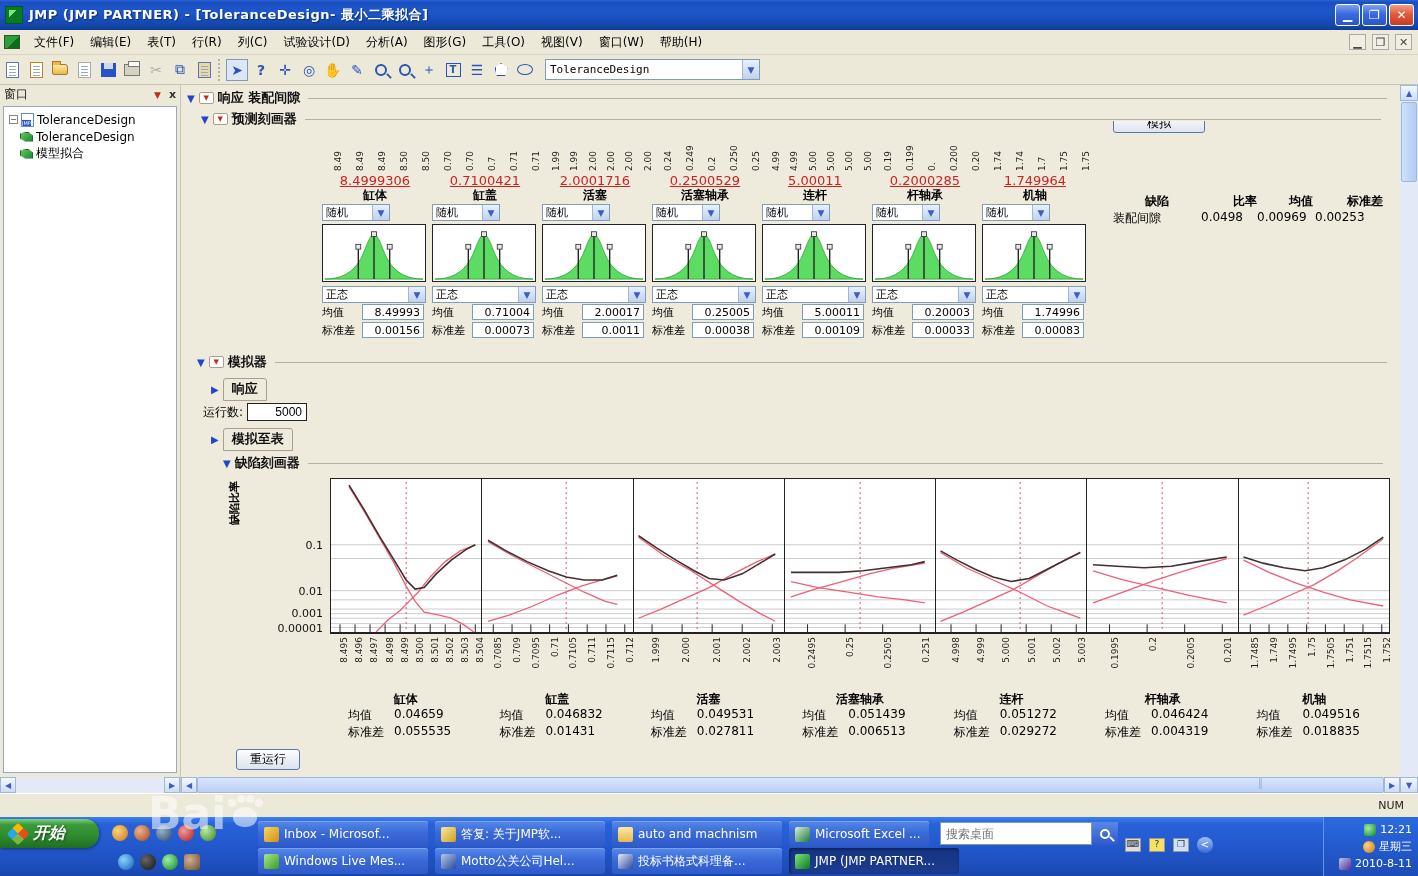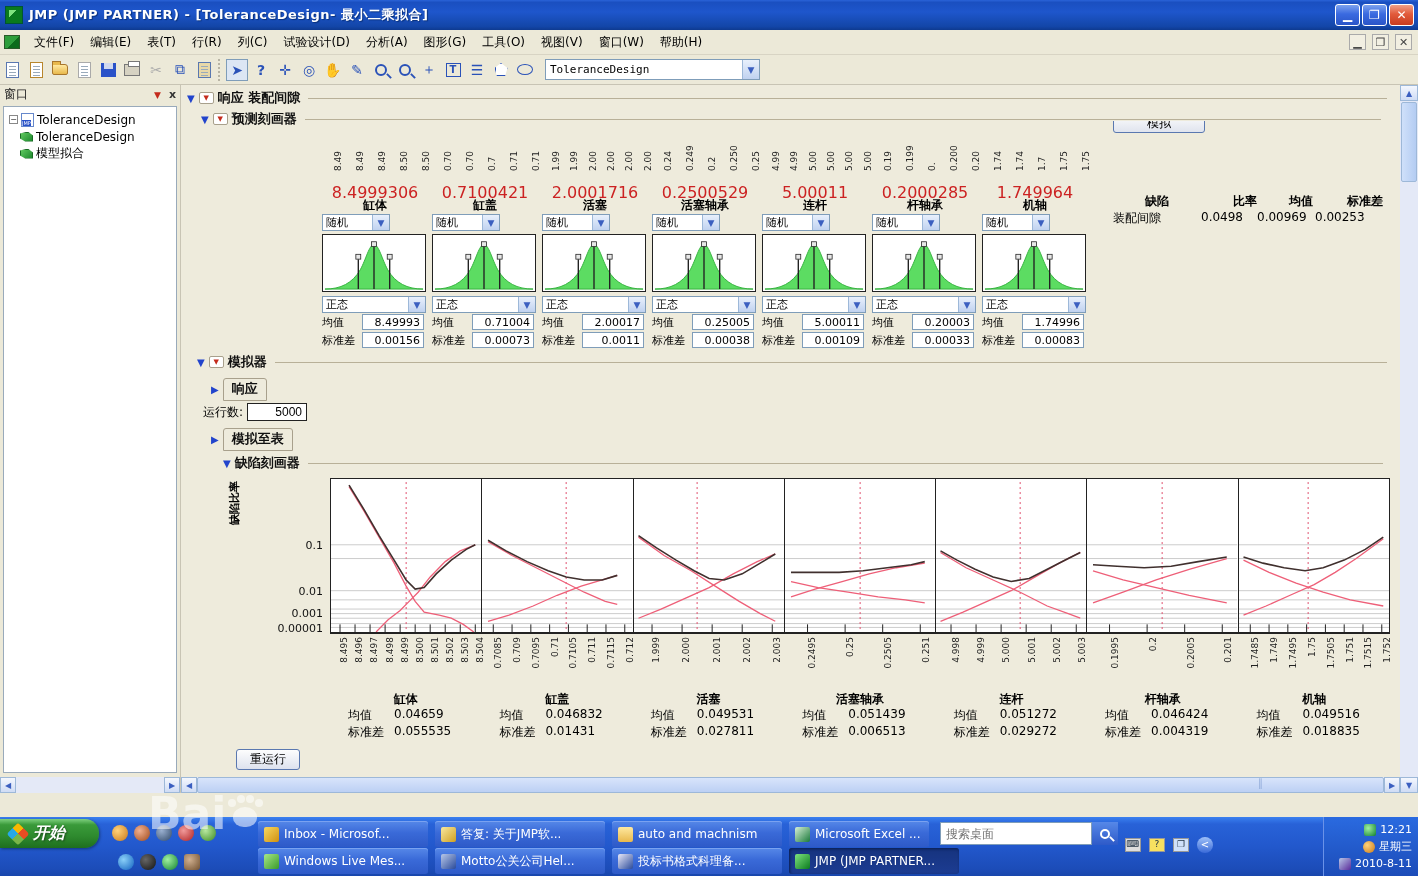--- a/index.html
+++ b/index.html
@@ -90,21 +90,21 @@
   .ohead { position:absolute; display:flex; align-items:center; font-size:13px; font-weight:bold; color:#111; }
   .ohead .hline { height:1px; background:#b8b098; margin-left:8px; }
   .obtn { border:1px solid #a8a08c; border-radius:3px 3px 0 0; background:#eeebdc; padding:1px 8px 2px 8px; font-size:13px; font-weight:bold; }
 
   
   .pcols { position:absolute; left:139px; top:42px; display:flex; }
   .pcol { width:110px; position:relative; }
   .topticks { position:relative; height:44px; }
   .topticks span { position:absolute; top:44px; font-size:9px; color:#222; white-space:nowrap;
     transform:rotate(-90deg); transform-origin:top left; }
-  .curval { height:14px; font-size:16px; color:#cc2222; text-align:center; margin-top:12px; }
+  .curval { height:14px; font-size:13px; color:#cc2222; text-align:center; margin-top:2px;text-decoration:underline; }
   .fname { height:15px; font-size:12px; font-weight:bold; text-align:center; }
   .combo { background:#fff; border:1px solid #7f9db9; height:17px; display:flex; align-items:center; font-size:11px; }
   .combo .cv { flex:1; padding-left:3px; }
   .combo.sm { width:68px; margin:2px 0 0 2px; }
   .combo.lg { width:104px; margin:4px 0 0 2px; }
   .dist { width:104px; height:58px; background:#fff; border:1px solid #222; margin:3px 0 0 2px; }
   .frow { display:flex; align-items:center; height:18px; font-size:11px; margin-left:2px; }
   .frow .lbl { width:40px; }
   .frow input { width:62px; height:16px; border:1px solid #7f9db9; font-size:11px; text-align:right; padding-right:3px;
     font-family:"DejaVu Sans","Liberation Sans",sans-serif; background:#fff; }
@@ -949,20 +949,23 @@
       <div class="scroll-btn">▶</div>
     </div>
   </div>
 
   <div class="vscroll">
     <div class="scroll-btn">▲</div>
     <div class="vthumb"></div>
     <div class="scroll-btn down">▼</div>
   </div>
 
+  <div class="statusbar">
+    <span class="num">NUM</span>
+  </div>
 
   <div class="taskbar">
     <div class="startbtn">
       <div class="winlogo"></div>
       <span>开始</span>
     </div>
     <div class="qlrow" style="left:112px; top:8px;">
       <div class="qlicon" style="background:radial-gradient(circle at 35% 35%,#ffd27a,#c87818)"></div>
       <div class="qlicon" style="background:radial-gradient(circle at 35% 35%,#f0b090,#a04818)"></div>
       <div class="qlicon" style="background:radial-gradient(circle at 35% 35%,#9ab0d0,#304868)"></div>

